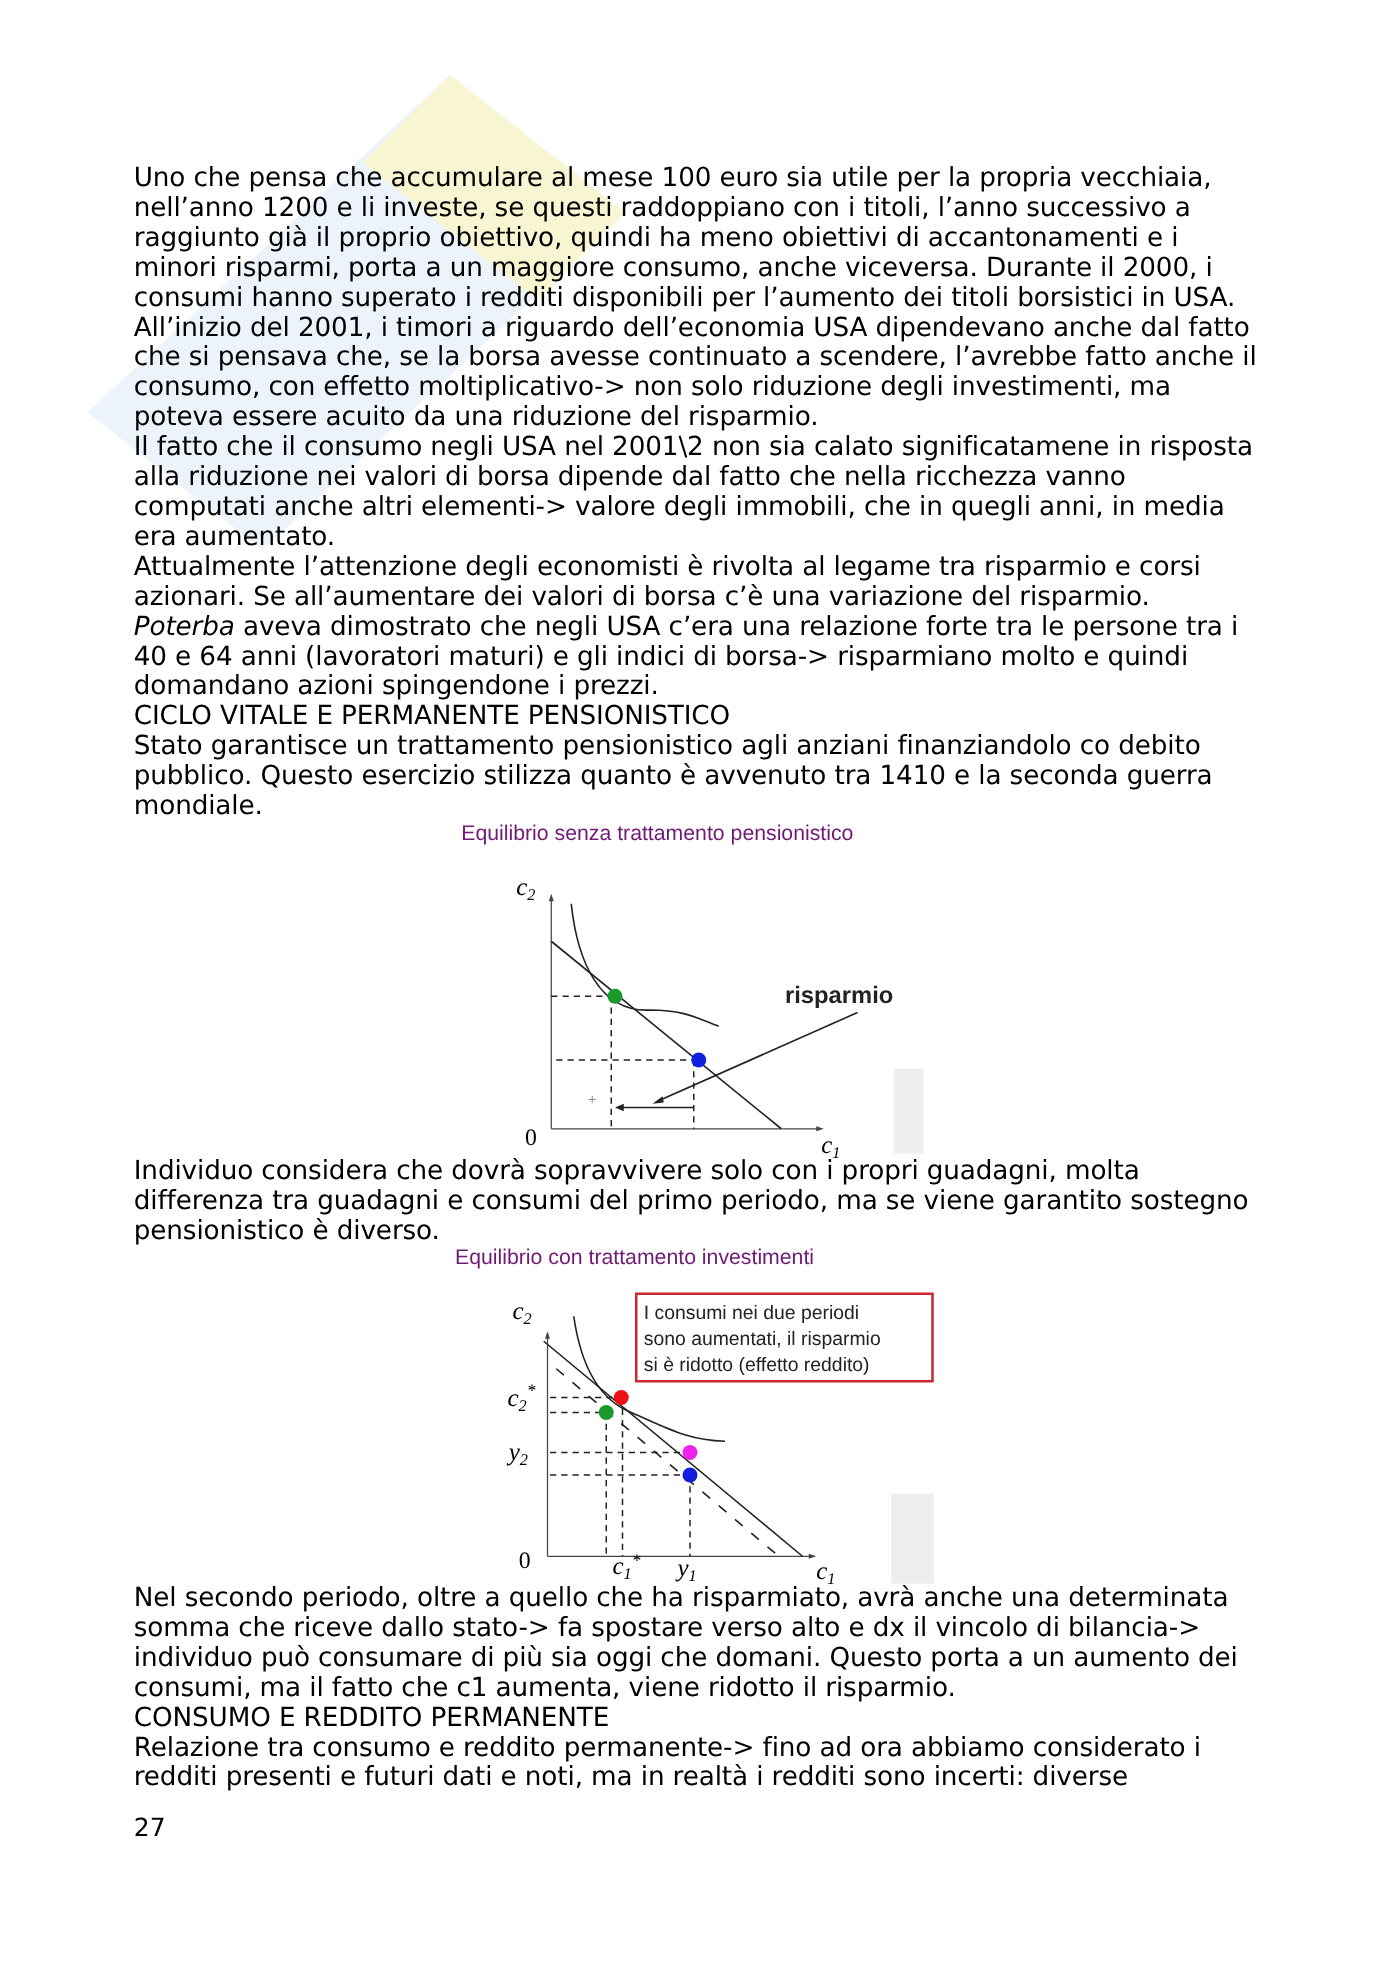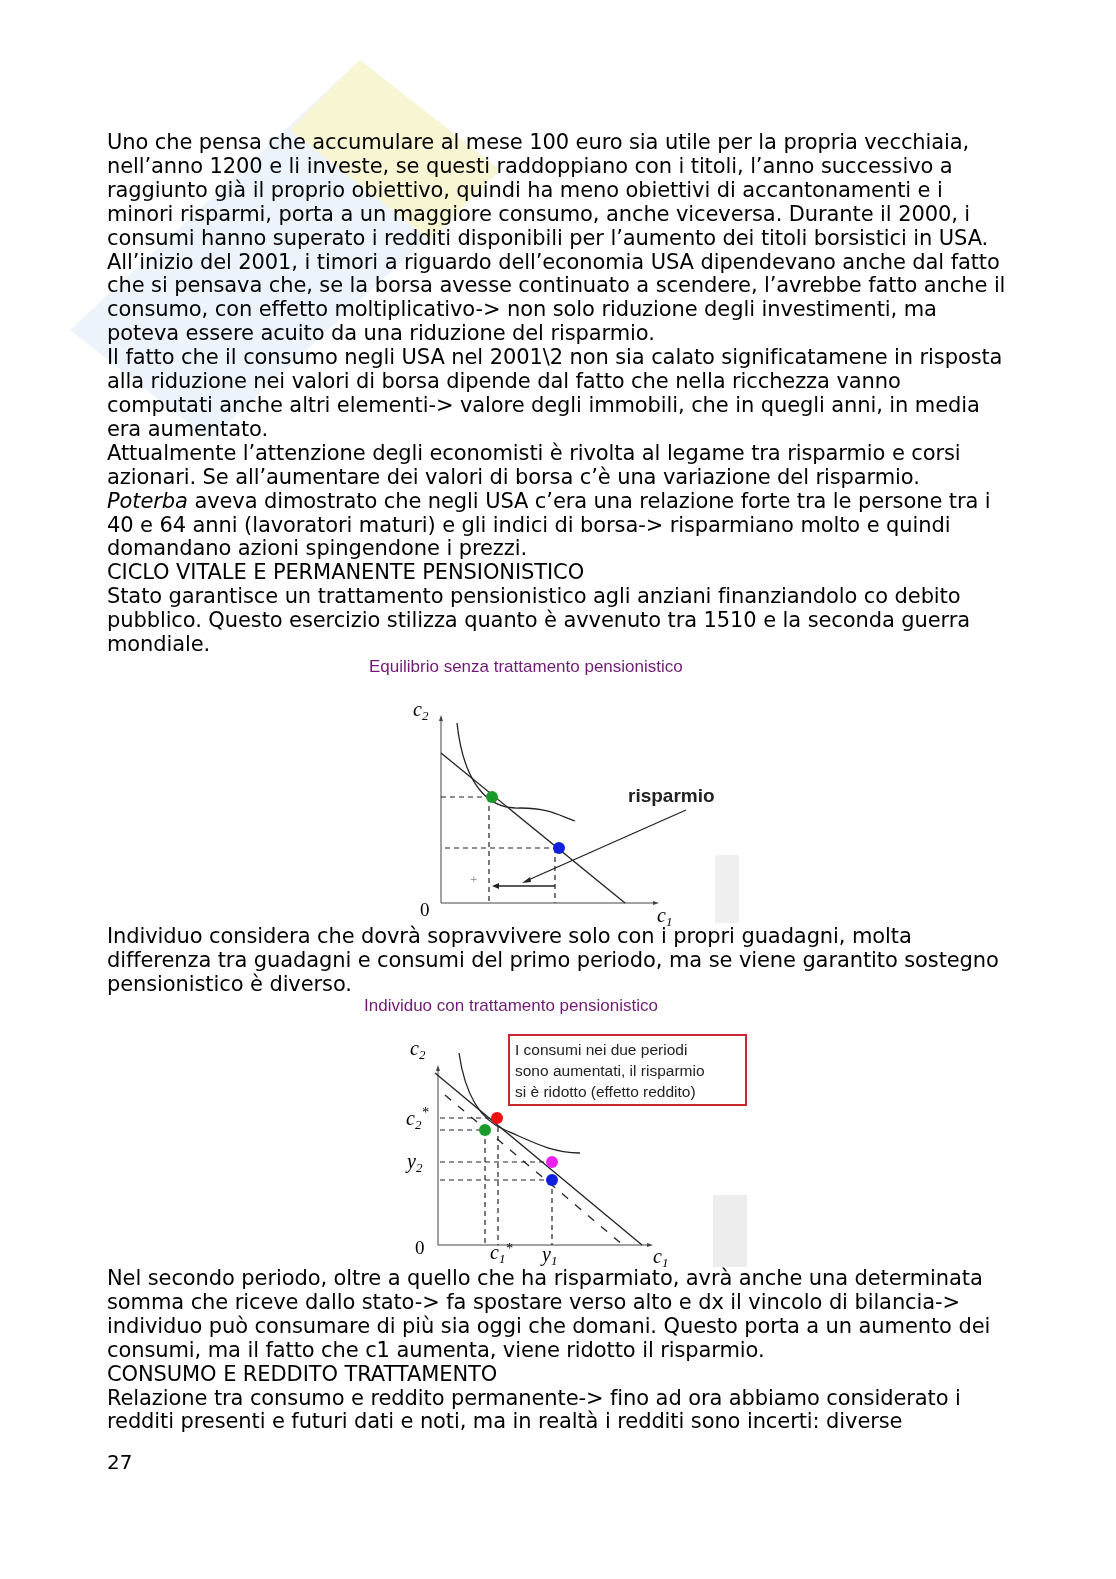--- a/index.html
+++ b/index.html
@@ -19,21 +19,21 @@
 <svg class="watermark" viewBox="0 0 480 480">
   <polygon points="40,290 330,20 470,130 180,400" fill="#dce9f7" opacity="0.55"></polygon>
   <polygon points="330,20 470,130 400,200 260,90" fill="#fbf6c8" opacity="0.8"></polygon>
 </svg>
 
 <div class="page-text" style="top:131px;">
   <p>Uno che pensa che accumulare al mese 100 euro sia utile per la propria vecchiaia, nell’anno 1200 e li investe, se questi raddoppiano con i titoli, l’anno successivo a raggiunto già il proprio obiettivo, quindi ha meno obiettivi di accantonamenti e i minori risparmi, porta a un maggiore consumo, anche viceversa. Durante il 2000, i consumi hanno superato i redditi disponibili per l’aumento dei titoli borsistici in USA. All’inizio del 2001, i timori a riguardo dell’economia USA dipendevano anche dal fatto che si pensava che, se la borsa avesse continuato a scendere, l’avrebbe fatto anche il consumo, con effetto moltiplicativo-&gt; non solo riduzione degli investimenti, ma poteva essere acuito da una riduzione del risparmio.</p>
   <p>Il fatto che il consumo negli USA nel 2001\2 non sia calato significatamene in risposta alla riduzione nei valori di borsa dipende dal fatto che nella ricchezza vanno computati anche altri elementi-&gt; valore degli immobili, che in quegli anni, in media era aumentato.</p>
   <p><span>Attualmente l’attenzione degli economisti è rivolta al legame tra risparmio e corsi azionari. Se all’aumentare dei valori di borsa c’è una variazione del risparmio. </span><em>Poterba</em><span> aveva dimostrato che negli USA c’era una relazione forte tra le persone tra i 40 e 64 anni (lavoratori maturi) e gli indici di borsa-&gt; risparmiano molto e quindi domandano azioni spingendone i prezzi.</span></p>
   <p>CICLO VITALE E PERMANENTE PENSIONISTICO</p>
-  <p>Stato garantisce un trattamento pensionistico agli anziani finanziandolo co debito pubblico. Questo esercizio stilizza quanto è avvenuto tra 1510 e la seconda guerra mondiale.</p>
+  <p>Stato garantisce un trattamento pensionistico agli anziani finanziandolo co debito pubblico. Questo esercizio stilizza quanto è avvenuto tra 1410 e la seconda guerra mondiale.</p>
 </div>
 
 <div class="fig-title" style="left:369px; top:657px;">Equilibrio senza trattamento pensionistico</div>
 <div class="chart" style="left:400px; top:690px;">
   <svg width="360" height="240" viewBox="0 0 360 240">
 
     <line x1="41" y1="28" x2="41" y2="213" stroke="#444" stroke-width="1"></line>
     <line x1="41" y1="213" x2="256" y2="213" stroke="#444" stroke-width="1"></line>
     <polygon points="41,25 39,31 43,31" fill="#444"></polygon>
     <polygon points="259,213 253,211 253,215" fill="#444"></polygon>
@@ -62,21 +62,21 @@
     <text x="228" y="112" font-family="Liberation Sans, sans-serif" font-weight="bold" font-size="19" fill="#222">risparmio</text>
 
     <rect x="315" y="165" width="24" height="68" fill="#e8e8e8" opacity="0.7"></rect>
   </svg>
 </div>
 
 <div class="page-text" style="top:925px;">
   <p>Individuo considera che dovrà sopravvivere solo con i propri guadagni, molta differenza tra guadagni e consumi del primo periodo, ma se viene garantito sostegno pensionistico è diverso.</p>
 </div>
 
-<div class="fig-title" style="left:364px; top:996px;">Individuo con trattamento pensionistico</div>
+<div class="fig-title" style="left:364px; top:996px;">Equilibrio con trattamento investimenti</div>
 <div class="chart" style="left:395px; top:1025px;">
   <svg width="370" height="250" viewBox="0 0 370 250">
 
     <line x1="43" y1="43" x2="43" y2="220" stroke="#444" stroke-width="1"></line>
     <line x1="43" y1="220" x2="255" y2="220" stroke="#444" stroke-width="1"></line>
     <polygon points="43,40 41,46 45,46" fill="#444"></polygon>
     <polygon points="258,220 252,218 252,222" fill="#444"></polygon>
     <text x="15" y="30" font-family="Liberation Serif, serif" font-style="italic" font-size="20"><tspan>c</tspan><tspan font-size="13" dy="4">2</tspan></text>
     <text x="20" y="229" font-family="Liberation Serif, serif" font-size="19">0</text>
     <text x="258" y="238" font-family="Liberation Serif, serif" font-style="italic" font-size="20"><tspan>c</tspan><tspan font-size="13" dy="4">1</tspan></text>
@@ -112,17 +112,17 @@
       <tspan x="120" y="51">sono aumentati, il risparmio</tspan>
       <tspan x="120" y="72">si è ridotto (effetto reddito)</tspan>
     </text>
 
     <rect x="318" y="170" width="34" height="72" fill="#e6e6e6" opacity="0.7"></rect>
   </svg>
 </div>
 
 <div class="page-text" style="top:1267px;">
   <p>Nel secondo periodo, oltre a quello che ha risparmiato, avrà anche una determinata somma che riceve dallo stato-&gt; fa spostare verso alto e dx il vincolo di bilancia-&gt; individuo può consumare di più sia oggi che domani. Questo porta a un aumento dei consumi, ma il fatto che c1 aumenta, viene ridotto il risparmio.</p>
-  <p>CONSUMO E REDDITO TRATTAMENTO</p>
+  <p>CONSUMO E REDDITO PERMANENTE</p>
   <p>Relazione tra consumo e reddito permanente-&gt; fino ad ora abbiamo considerato i redditi presenti e futuri dati e noti, ma in realtà i redditi sono incerti: diverse</p>
 </div>
 
 <div class="page-number">27</div>
 
 </body></html>

